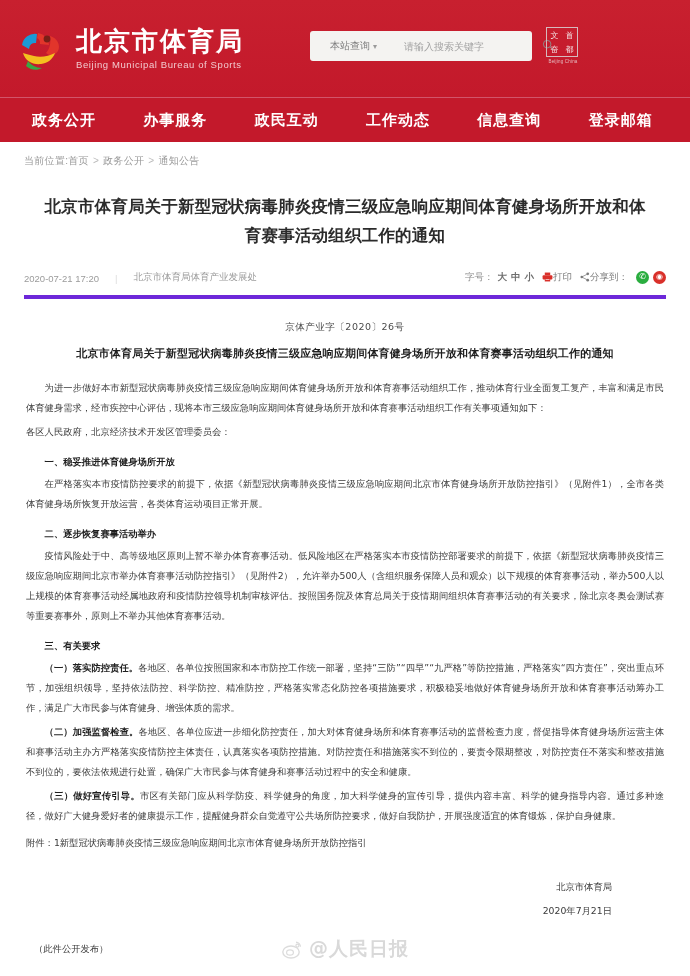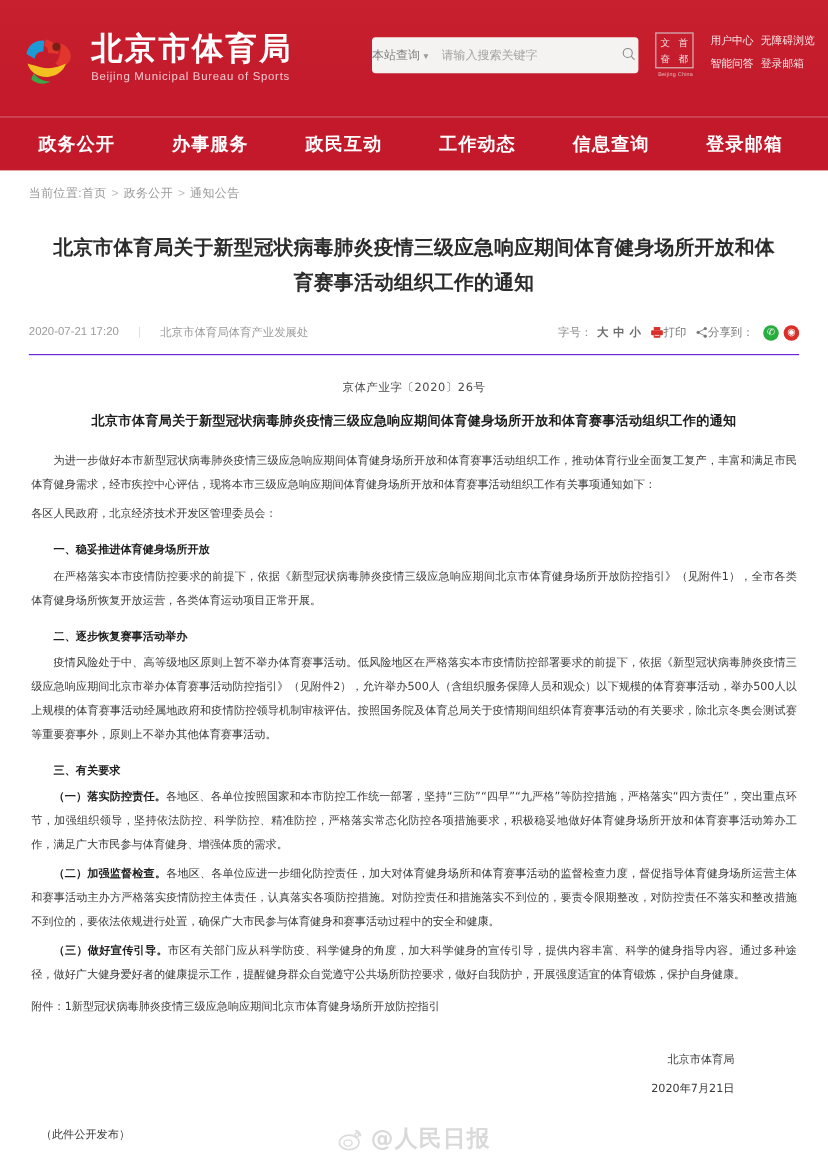--- a/index.html
+++ b/index.html
@@ -46,41 +46,42 @@
   .search-area {
     position: absolute;
     left: 310px;
     top: 31px;
     width: 222px;
     height: 30px;
     background: #f4f3f1;
     border-radius: 3px;
     display: flex;
     align-items: center;
-    padding: 0 0;
+    padding: 0 20px;
   }
   .search-scope {
     font-size: 10px;
     color: #7d7d7d;
     white-space: nowrap;
     display: flex;
     align-items: center;
     gap: 3px;
     padding-right: 7px;
   }
   .chev { font-size: 8px; color: #9a9a9a; }
   .search-input {
     border: none;
     background: transparent;
     outline: none;
     flex: 1;
     font-size: 10px;
     color: #8c8c8c;
     font-family: "Liberation Sans", sans-serif;
     padding: 0 4px;
+    margin-left: 16px;
   }
   .search-input::placeholder { color: #a3a3a3; }
   .search-btn {
     background: none; border: none; cursor: pointer;
     padding: 0 2px; display: flex; align-items: center;
   }
 
   .seal {
     position: absolute;
     left: 546px;
@@ -156,24 +157,24 @@
     color: #2b2b2b;
     text-align: center;
     line-height: 1.75;
     letter-spacing: .2px;
     font-family: "DejaVu Sans", "Liberation Sans", sans-serif;
   }
   .meta-bar {
     margin: 20px 24px 0 24px;
     padding-bottom: 11px;
     display: flex;
-    align-items: flex-start;
+    align-items: flex-end;
     font-size: 9.5px;
     color: #9b9b9b;
-    border-bottom: 1px solid #6d28d9;
+    border-bottom: 4px solid #6d28d9;
   }
   .meta-date { white-space: nowrap; }
   .meta-div { margin: 0 16px; color: #dcdcdc; }
   .meta-source { white-space: nowrap; }
   .meta-right { margin-left: auto; display: flex; align-items: center; gap: 8px; }
   .fontsize { color: #8d8d8d; display: flex; align-items: center; gap: 4px; }
   .fontsize b { font-weight: bold; color: #6e6e6e; cursor: pointer; }
   .print-link, .share-label {
     display: flex; align-items: center; gap: 0;
     color: #7a7a7a; text-decoration: none;
@@ -299,26 +300,20 @@
   <div class="seal">
     <div class="seal-box">
       <span>文</span>
       <span>首</span>
       <span>奋</span>
       <span>都</span>
     </div>
     <div class="seal-cap">Beijing China</div>
   </div>
 
-  <div class="quick-links">
-    <a href="#">用户中心</a>
-    <a href="#">无障碍浏览</a>
-    <a href="#">智能问答</a>
-    <a href="#">登录邮箱</a>
-  </div>
 </div>
 
 <nav class="main-nav">
   <a href="#">政务公开</a>
   <span class="nav-spacer"></span>
   <a href="#">办事服务</a>
   <span class="nav-spacer"></span>
   <a href="#">政民互动</a>
   <span class="nav-spacer"></span>
   <a href="#">工作动态</a>

